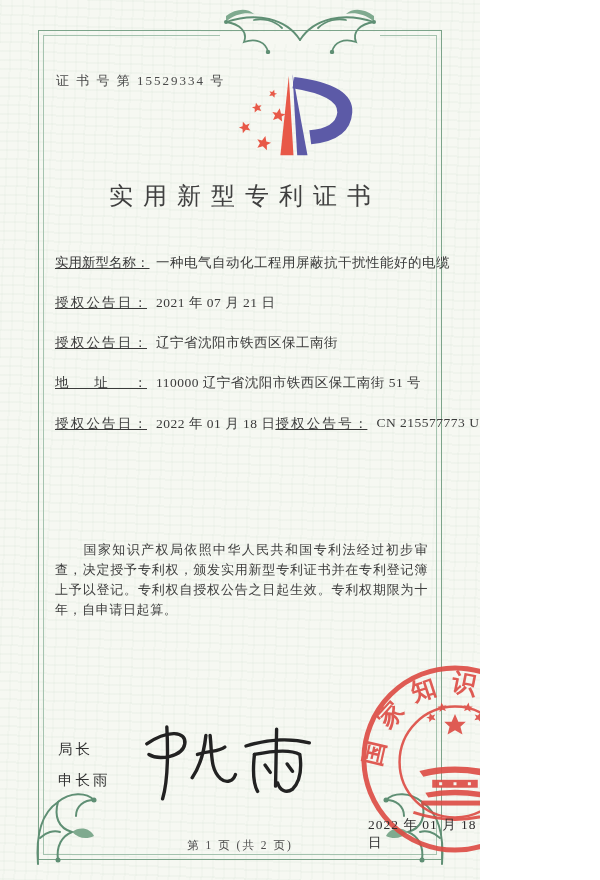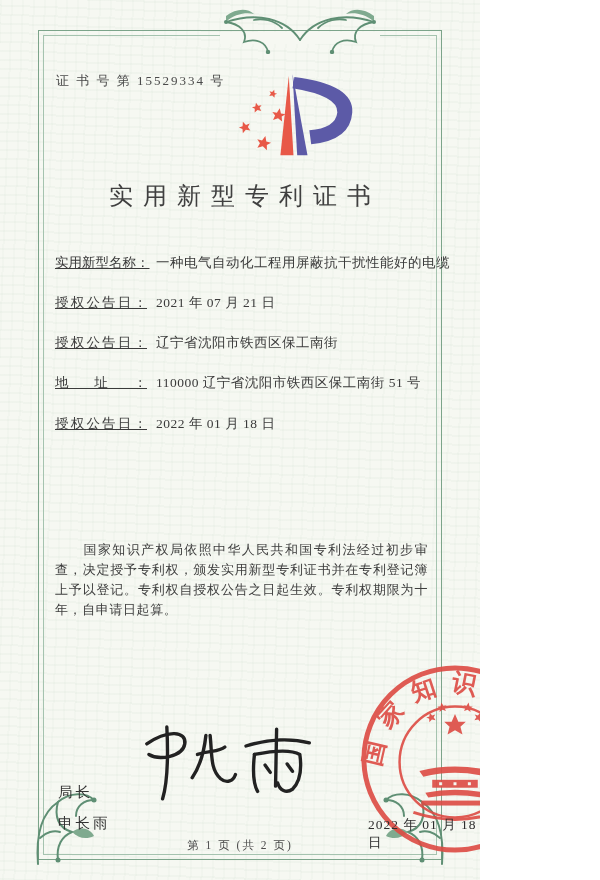--- a/index.html
+++ b/index.html
@@ -29,21 +29,21 @@
   .frow{height:20px;margin-bottom:20px;white-space:nowrap;}
   .flabel{display:inline-block;width:92px;text-align:justify;text-align-last:justify;vertical-align:top;text-decoration:underline;}
   .fvalue{margin-left:9px;letter-spacing:.5px;}
   .grant-row{display:flex;align-items:center;}
   .grant-left{width:246px;}
   .paras{
     position:absolute;left:55px;right:52px;top:540px;
     font-size:13px;line-height:20px;text-align:justify;letter-spacing:.6px;color:#3e3e3e;
   }
   .paras p{margin:0;text-indent:2.2em;}
-  .director{position:absolute;left:58px;top:740px;font-size:14.5px;letter-spacing:3px;color:#333;margin-top:43px;}
+  .director{position:absolute;left:58px;top:740px;font-size:14.5px;letter-spacing:3px;color:#333;}
   .director div{margin-bottom:12px;}
   .signature{position:absolute;left:132px;top:722px;width:190px;height:86px;}
   .seal{position:absolute;left:356px;top:660px;width:198px;height:198px;opacity:.9;}
   .seal-date{position:absolute;left:368px;top:816px;font-size:13.5px;letter-spacing:1px;color:#2e2e2e;}
   .footer{position:absolute;left:0;right:0;top:838px;text-align:center;font-size:11.5px;letter-spacing:2px;color:#4c4c4c;}
   .orn-top{position:absolute;left:205px;top:6px;width:190px;height:48px;}
   .orn-bl{position:absolute;left:28px;bottom:12px;width:90px;height:100px;}
   .orn-br{position:absolute;right:28px;bottom:12px;width:90px;height:100px;transform:scaleX(-1);}
   svg{display:block;}
 </style>
@@ -420,20 +420,23 @@
     <div class="frow">
       <span class="flabel">授权公告日：</span><span class="fvalue">辽宁省沈阳市铁西区保工南街</span>
     </div>
     <div class="frow">
       <span class="flabel">地址：</span><span class="fvalue">110000 辽宁省沈阳市铁西区保工南街 51 号</span>
     </div>
     <div class="frow grant-row">
       <span class="grant-left">
         <span class="flabel">授权公告日：</span><span class="fvalue">2022 年 01 月 18 日</span>
       </span>
+      <span>
+        <span class="flabel">授权公告号：</span><span class="fvalue">CN 215577773 U</span>
+      </span>
     </div>
   </div>
 
   <div class="paras">
     <p>国家知识产权局依照中华人民共和国专利法经过初步审查，决定授予专利权，颁发实用新型专利证书并在专利登记簿上予以登记。专利权自授权公告之日起生效。专利权期限为十年，自申请日起算。</p>
   </div>
 
   <div class="director">
     <div>局长</div>
     <div>申长雨</div>

